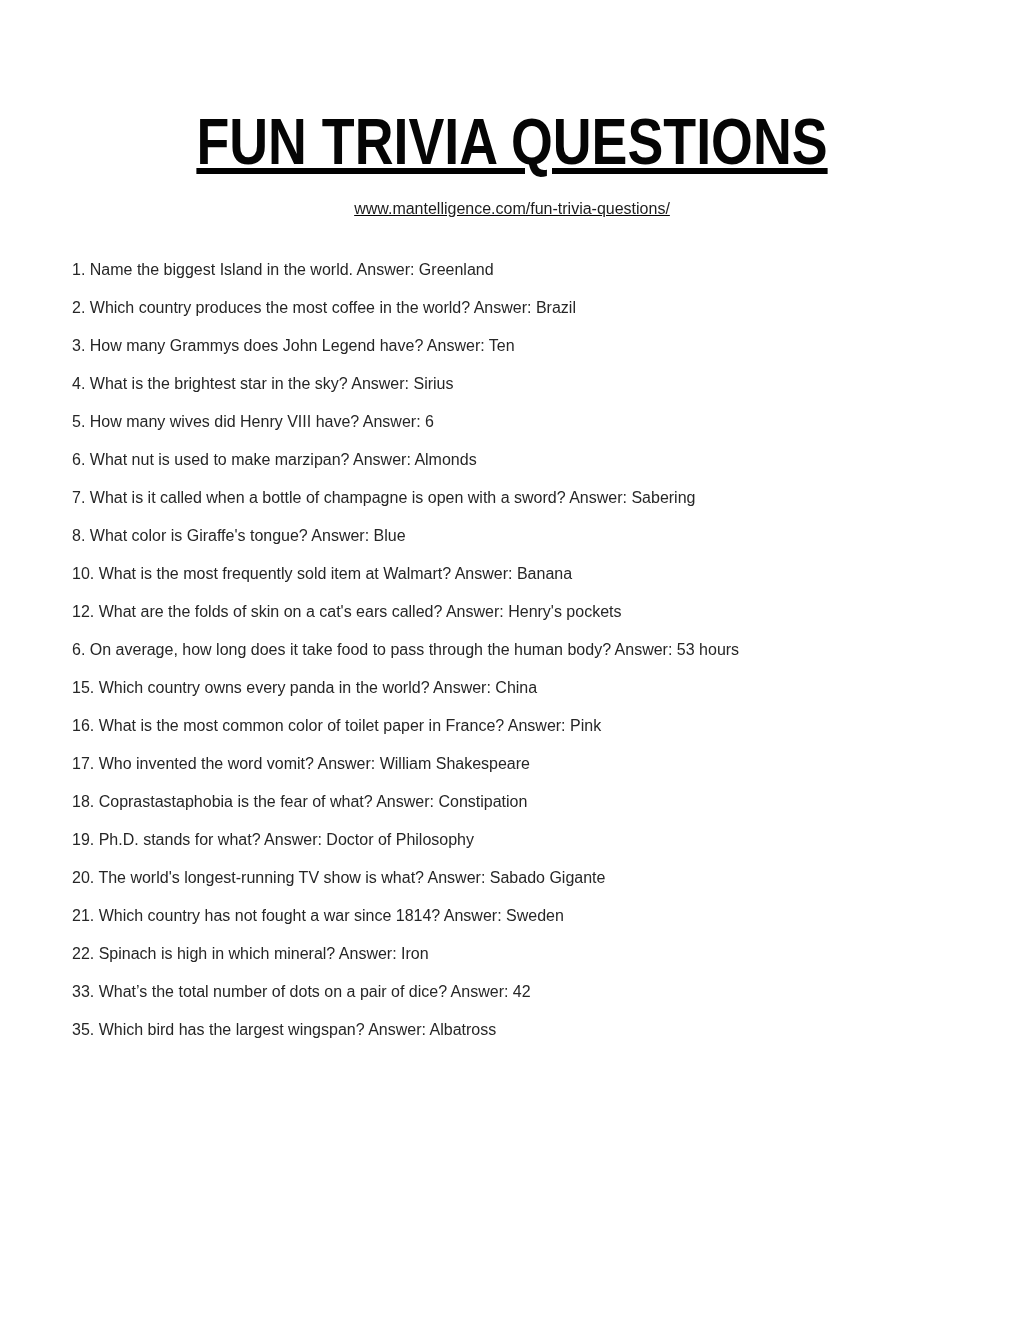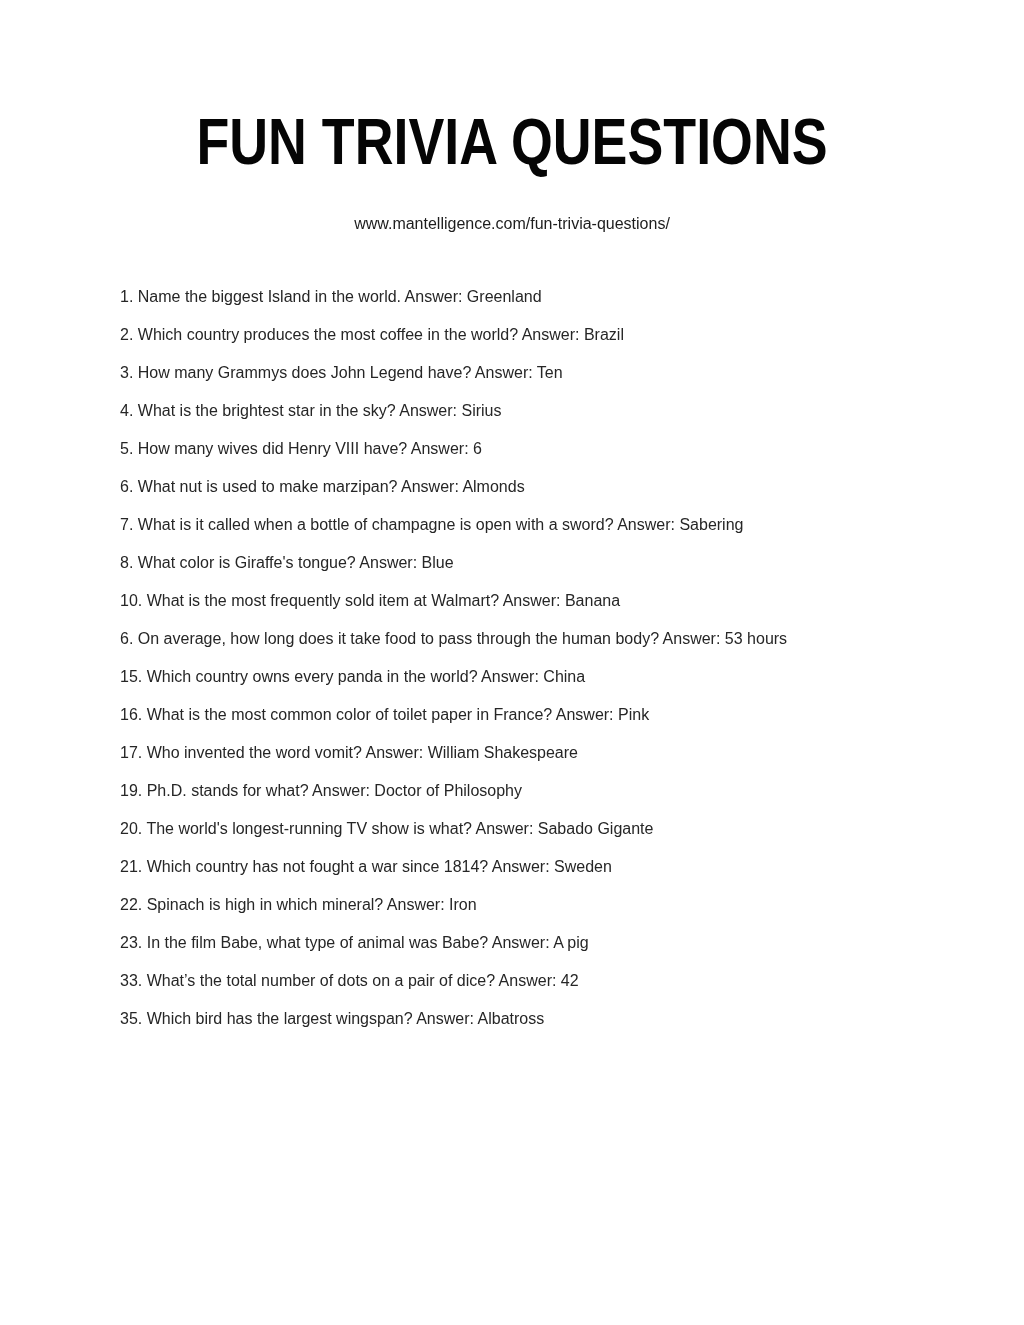--- a/index.html
+++ b/index.html
@@ -11,41 +11,42 @@
     position: relative;
     width: 1024px;
     height: 1325px;
     background: #ffffff;
     overflow: hidden;
     font-family: "Liberation Sans", sans-serif;
   }
   .doc-header {
     padding-top: 110px;
     text-align: center;
+    text-decoration: underline;
   }
   .doc-title {
     margin: 0;
     font-size: 64px;
     line-height: 1.0;
     font-weight: 800;
     color: #050505;
     letter-spacing: 0px;
     transform: scaleX(0.84);
     transform-origin: 50% 50%;
     white-space: nowrap;
     font-family: "Liberation Sans", "DejaVu Sans", sans-serif;
   }
   .doc-url {
-    margin-top: 41px;
+    margin-top: 26px;
     font-size: 16px;
     color: #1d1d1d;
   }
   .question-list {
-    margin-top: 55px;
-    padding-left: 120px;
+    margin-top: 43px;
+    padding-left: 72px;
     padding-right: 80px;
   }
   .question {
     font-size: 16px;
     line-height: 18px;
     color: #262626;
     margin: 0 0 20px 0;
     white-space: nowrap;
   }
 </style>
@@ -61,25 +62,26 @@
   <div class="question-list">
     <div class="question">1. Name the biggest Island in the world. Answer: Greenland</div>
     <div class="question">2. Which country produces the most coffee in the world? Answer: Brazil</div>
     <div class="question">3. How many Grammys does John Legend have? Answer: Ten</div>
     <div class="question">4. What is the brightest star in the sky? Answer: Sirius</div>
     <div class="question">5. How many wives did Henry VIII have? Answer: 6</div>
     <div class="question">6. What nut is used to make marzipan? Answer: Almonds</div>
     <div class="question">7. What is it called when a bottle of champagne is open with a sword? Answer: Sabering</div>
     <div class="question">8. What color is Giraffe's tongue? Answer: Blue</div>
     <div class="question">10. What is the most frequently sold item at Walmart? Answer: Banana</div>
+    <div class="question">12. What are the folds of skin on a cat's ears called? Answer: Henry's pockets</div>
     <div class="question">6. On average, how long does it take food to pass through the human body? Answer: 53 hours</div>
     <div class="question">15. Which country owns every panda in the world? Answer: China</div>
     <div class="question">16. What is the most common color of toilet paper in France? Answer: Pink</div>
     <div class="question">17. Who invented the word vomit? Answer: William Shakespeare</div>
+    <div class="question">18. Coprastastaphobia is the fear of what? Answer: Constipation</div>
     <div class="question">19. Ph.D. stands for what? Answer: Doctor of Philosophy</div>
     <div class="question">20. The world's longest-running TV show is what? Answer: Sabado Gigante</div>
     <div class="question">21. Which country has not fought a war since 1814? Answer: Sweden</div>
     <div class="question">22. Spinach is high in which mineral? Answer: Iron</div>
-    <div class="question">23. In the film Babe, what type of animal was Babe? Answer: A pig</div>
     <div class="question">33. What’s the total number of dots on a pair of dice? Answer: 42</div>
     <div class="question">35. Which bird has the largest wingspan? Answer: Albatross</div>
   </div>
 </div>
 
 </body></html>

